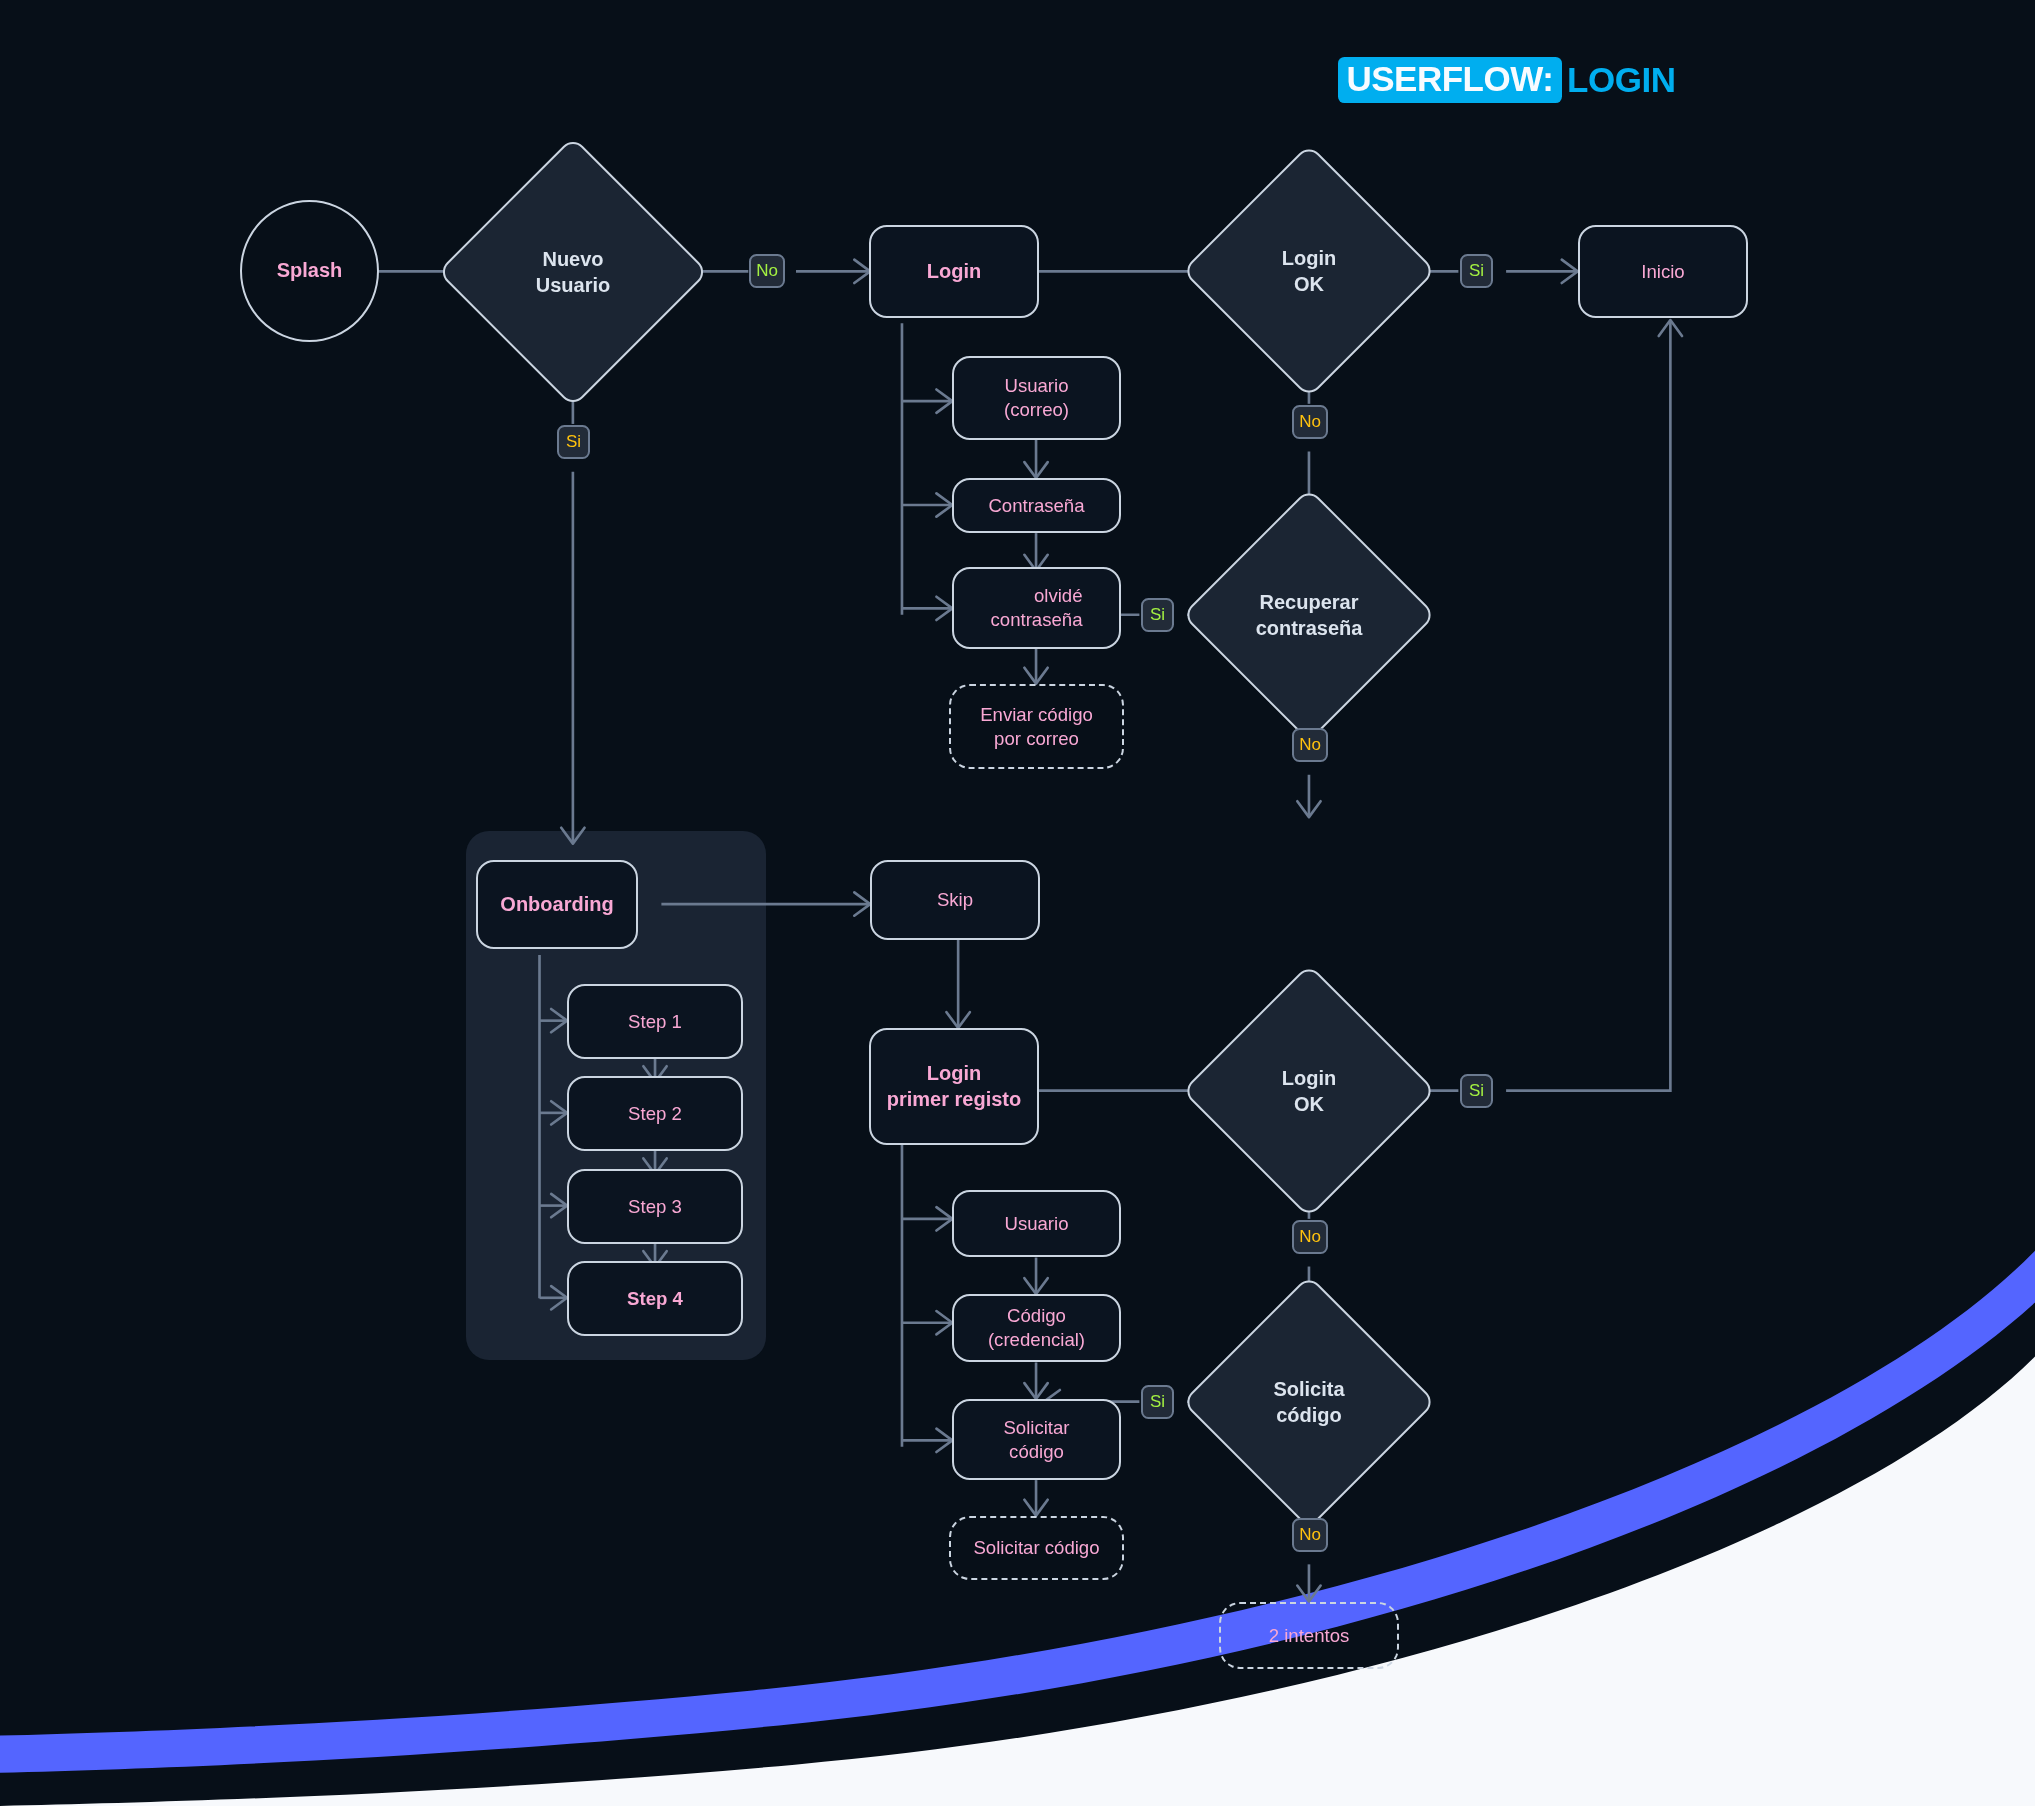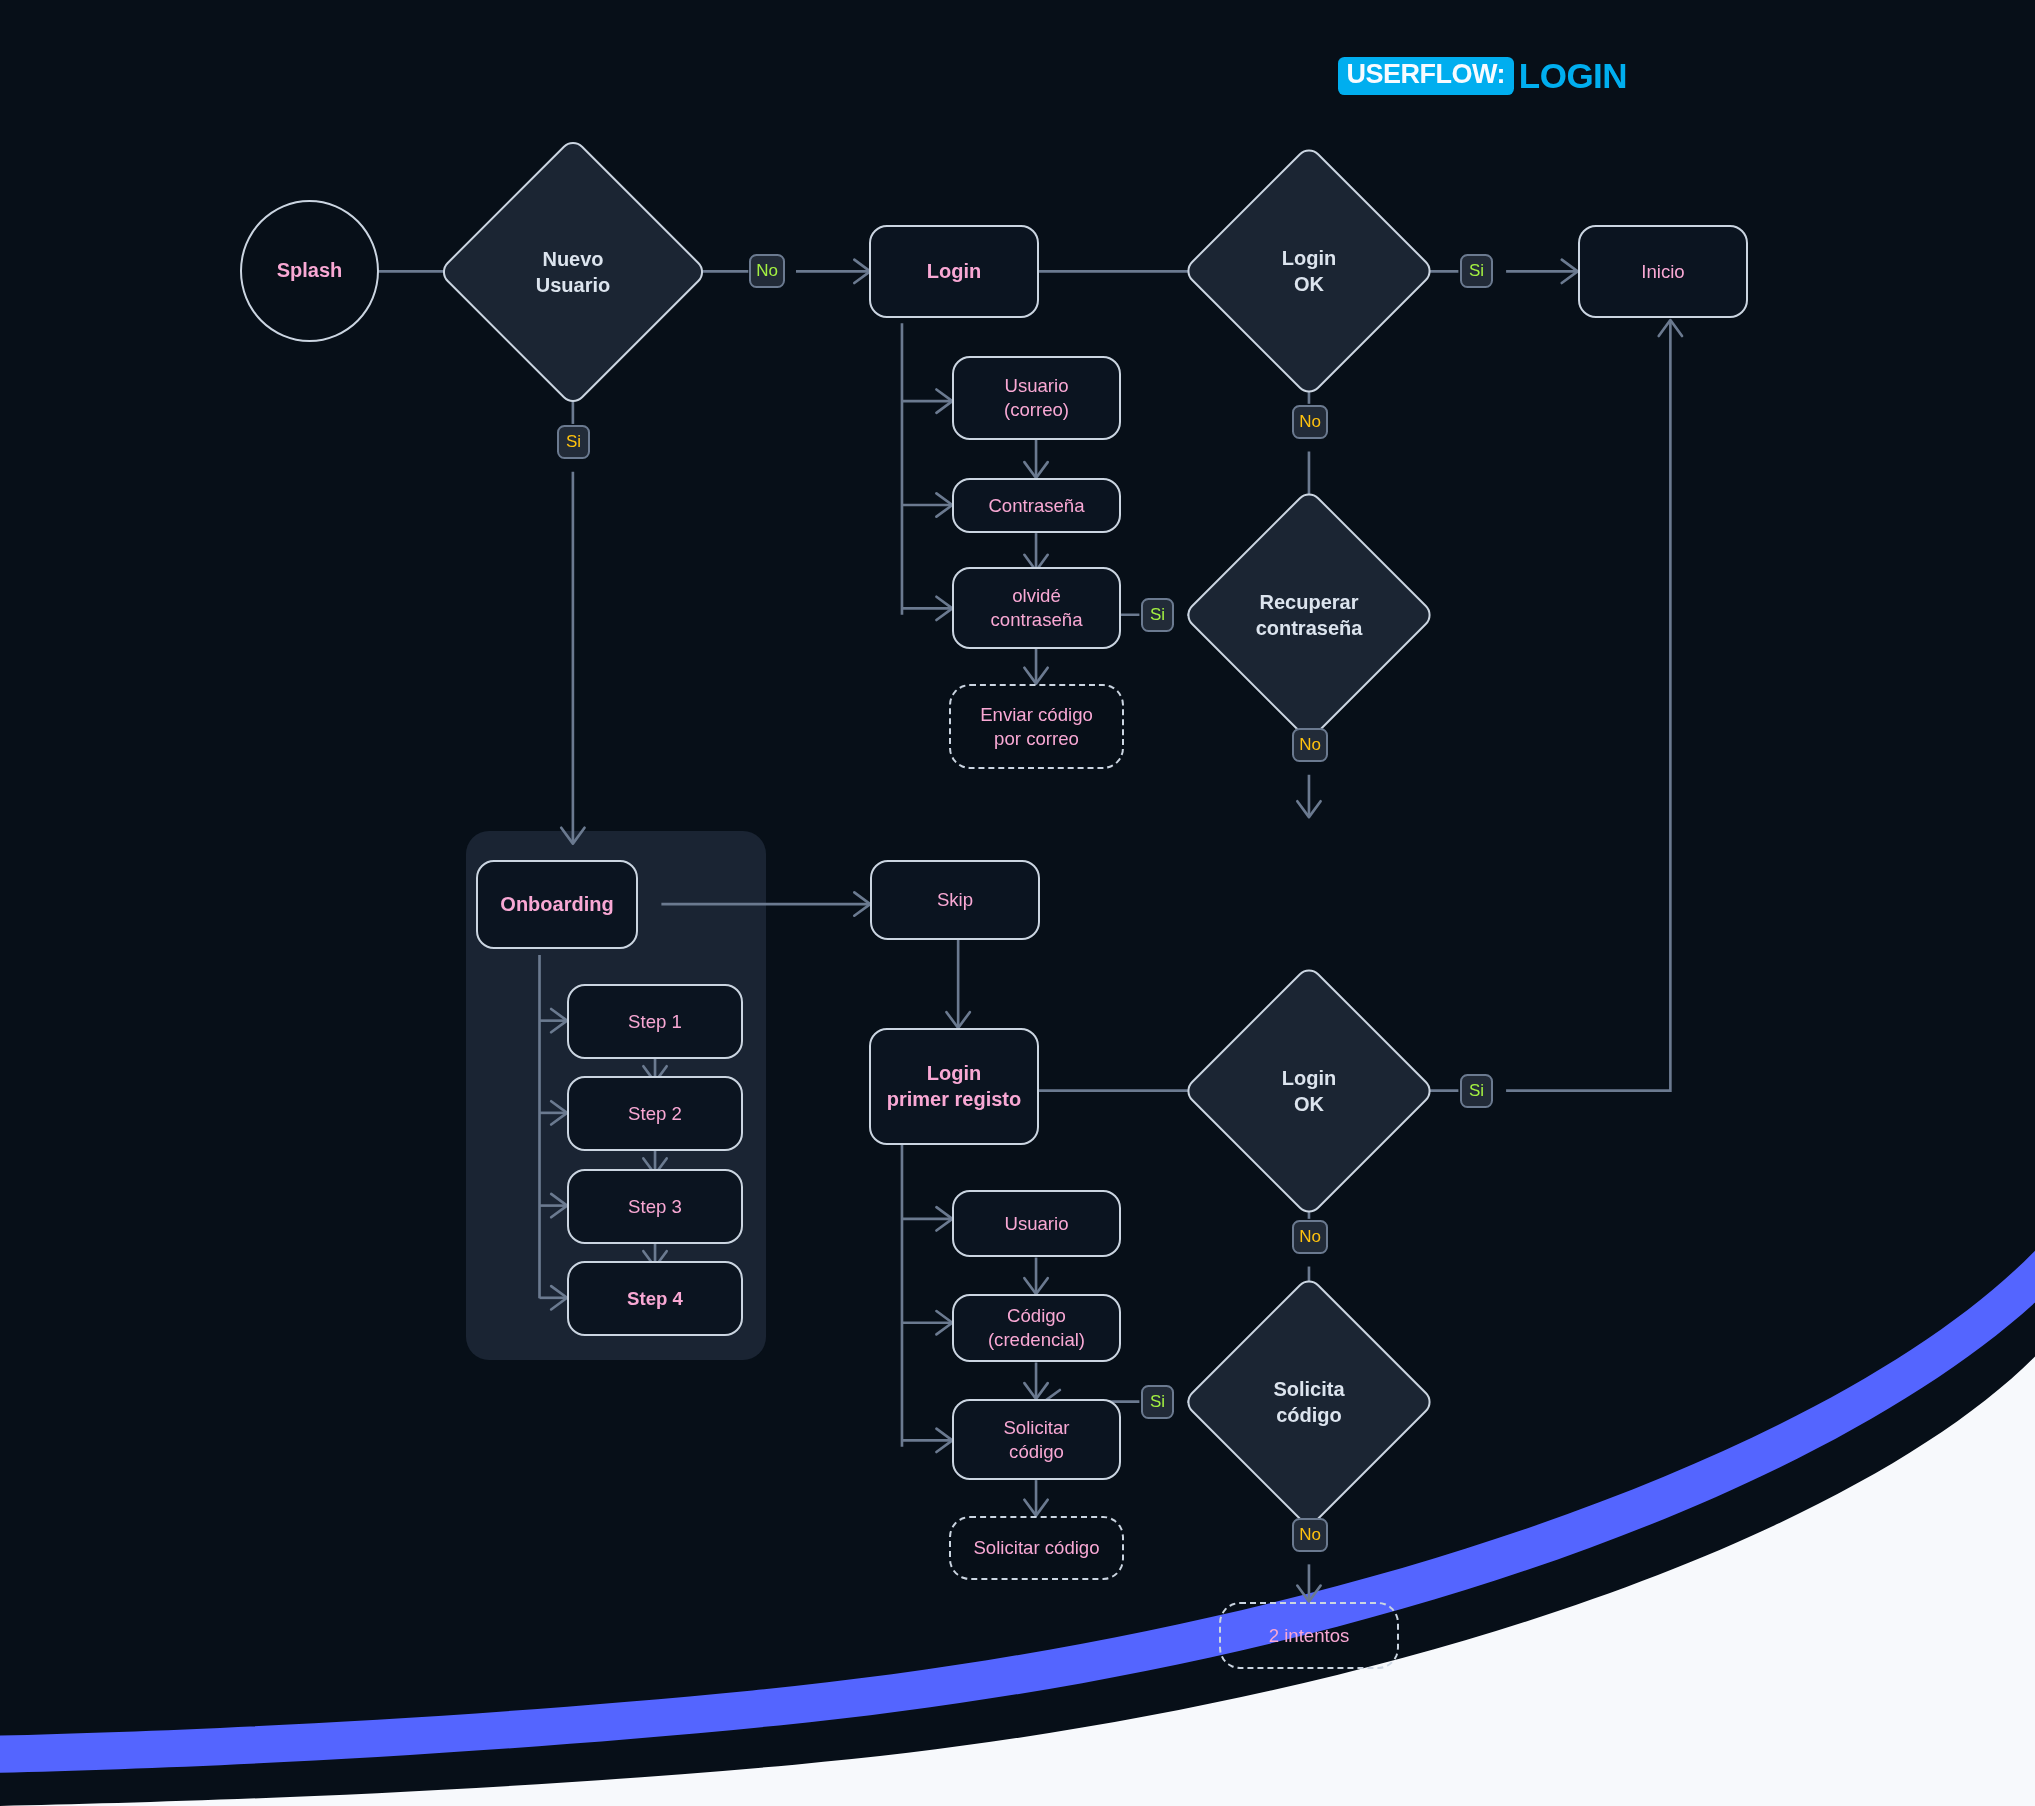--- a/index.html
+++ b/index.html
@@ -22,21 +22,21 @@
   
   .brand {
     position: absolute;
     display: flex; align-items: center;
     white-space: nowrap;
   }
   .brand-badge {
     background: #00AEEF;
     color: #F7FBFF;
     font-weight: 700;
-    font-size: 27px;
+    font-size: 35px;
     letter-spacing: -0.5px;
     padding: 4.2px 8.5px 6.4px 8.5px;
     border-radius: 6.4px;
     line-height: 1;
   }
   .brand-tail {
     color: #00AEEF;
     font-weight: 700;
     font-size: 35px;
     letter-spacing: -0.5px;
@@ -281,21 +281,21 @@
 OK</div>
   </div>
 
   <div class="node rect" style="left:1578px; top:225px; width:170px; height:93px;">Inicio</div>
 
   <div class="node rect" style="left:952px; top:356px; width:169px; height:84px;">Usuario
 (correo)</div>
 
   <div class="node rect" style="left:952px; top:478px; width:169px; height:55px;">Contraseña</div>
 
-  <div class="node rect" style="left:952px; top:567px; width:169px; height:82px;">olvidé
+  <div class="node rect" style="left:952px; top:567px; width:169px; height:82px;text-align:right;">olvidé
 contraseña</div>
 
   <div class="node dashed" style="left:949px; top:684px; width:175px; height:85px;">Enviar código
 por correo</div>
 
   <div class="diamond" style="left:1219px; top:525px; width:180px; height:180px;">
     <div class="dshape"></div>
     <div class="dlabel">Recuperar
 contraseña</div>
   </div>

